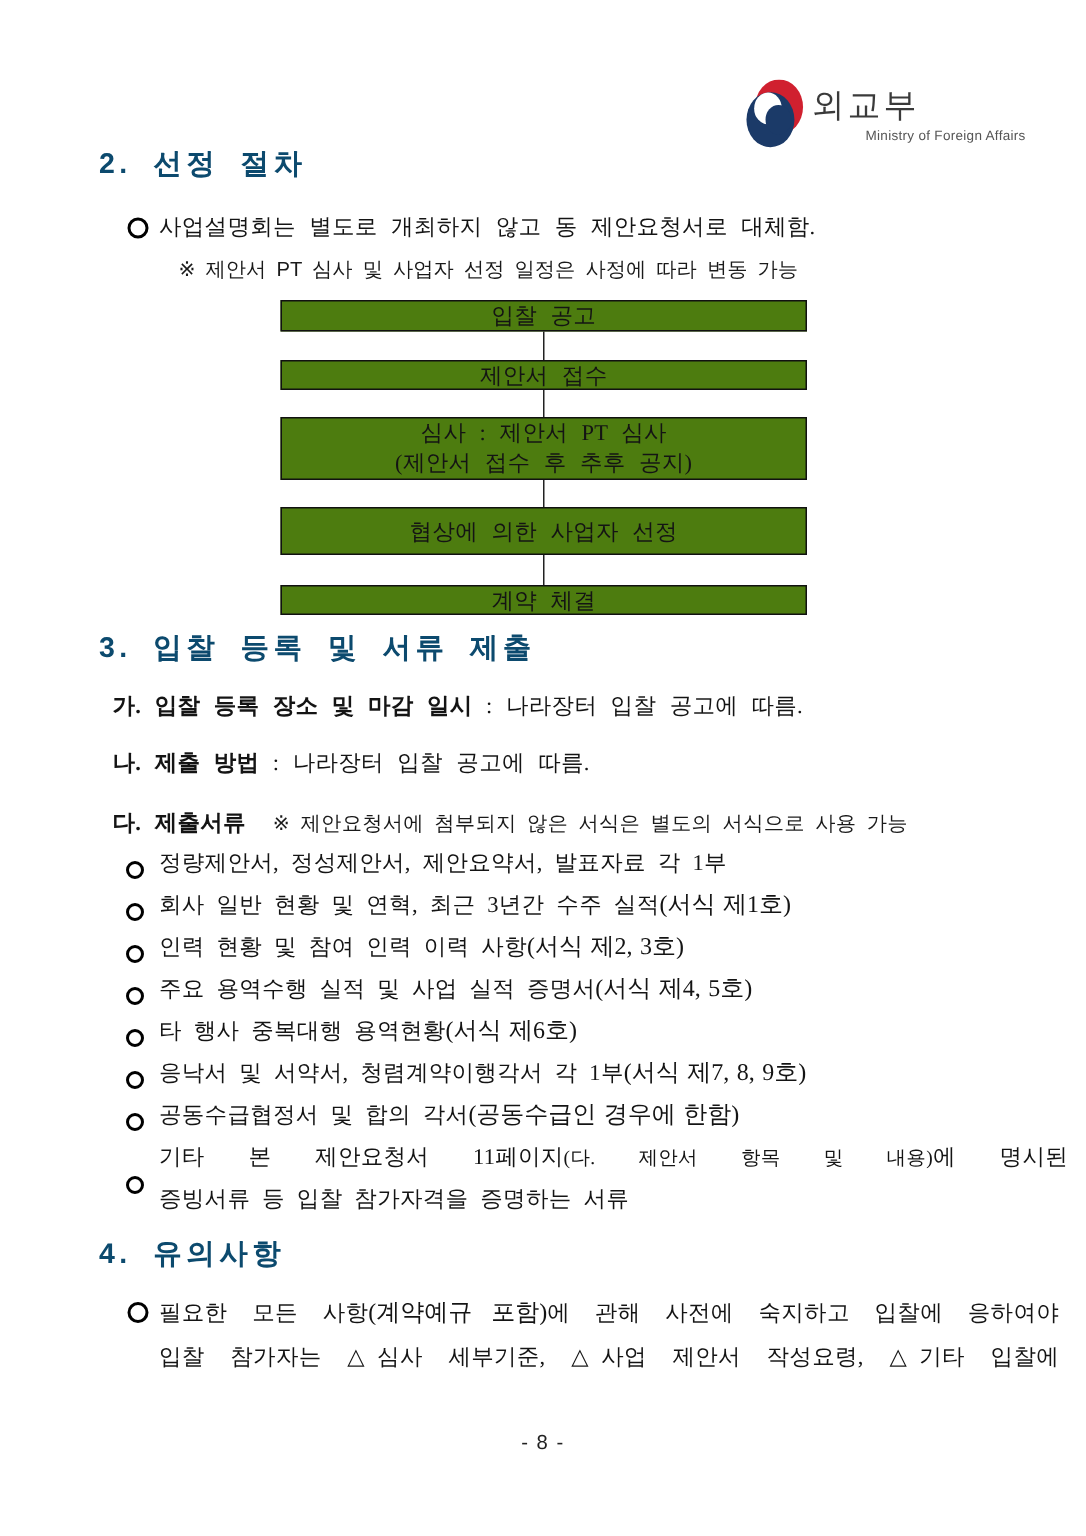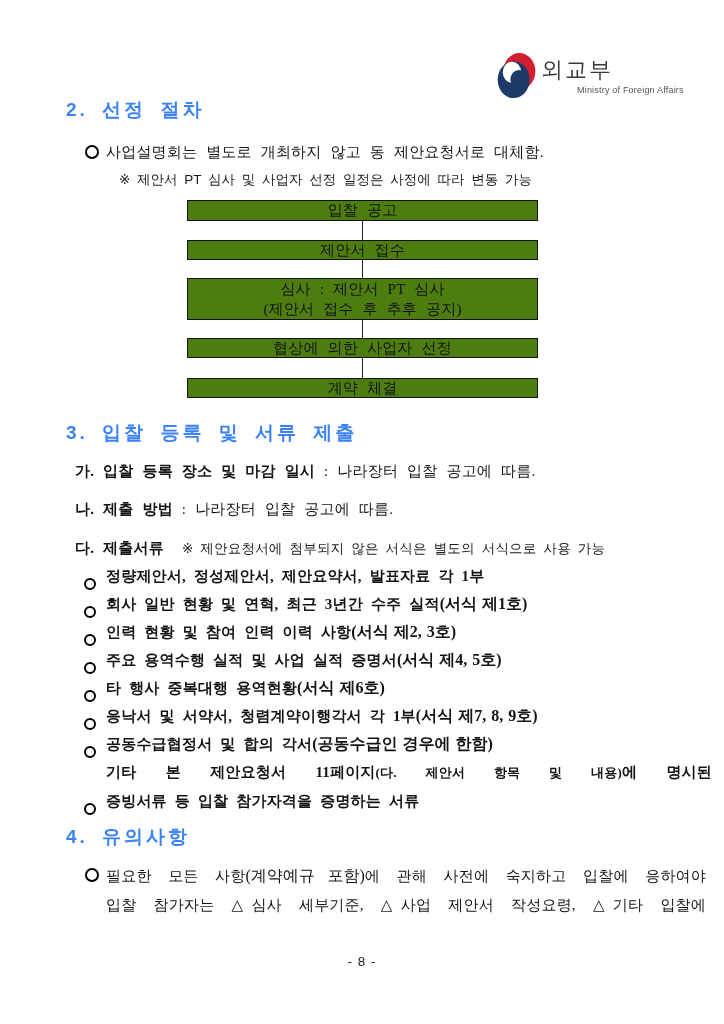--- a/index.html
+++ b/index.html
@@ -15,21 +15,21 @@
   
   .logo { position: absolute; left: 496px; top: 53px; display: flex; align-items: flex-start; }
   .logo svg { display: block; }
   .logo-text { margin-left: 4px; padding-top: 5px; font-family: "Liberation Sans", "DejaVu Sans", sans-serif; }
   .logo-kr { font-size: 22px; font-weight: 500; color: #3a3a3a; letter-spacing: 2px; line-height: 24px; }
   .logo-en { font-size: 9px; color: #555555; margin-top: 3px; letter-spacing: 0.2px; padding-left: 36px; }
   
   .sec-heading {
     position: absolute; left: 66px;
     font-family: "Liberation Sans", "DejaVu Sans", sans-serif;
-    font-weight: 700; font-size: 19px; color: #3b82f6;
+    font-weight: 700; font-size: 19px; color: #0c4a6e;
     letter-spacing: 3px; word-spacing: 6px; line-height: 24px;
   }
   .h2 { top: 98px; }
   .h3 { top: 421px; }
   .h4 { top: 825px; }
   
   .body-row { position: absolute; font-size: 15px; line-height: 21px; word-spacing: 5px; letter-spacing: 0.2px; }
   .flexrow { display: flex; }
   .ring {
     flex: none; display: inline-block; border-radius: 50%;
@@ -42,32 +42,32 @@
   .note-font { font-family: "Liberation Sans", "DejaVu Sans", sans-serif; font-size: 13.5px; word-spacing: 3px; color: #1a1a1a; }
   .note1 { position: absolute; left: 119px; top: 170px; line-height: 19px; }
   
   .flow { position: absolute; left: 187px; top: 200px; width: 351px; display: flex; flex-direction: column; align-items: center; }
   .flow-box {
     width: 351px; border: 1.4px solid #111; background: #4d7c0f;
     display: flex; flex-direction: column; align-items: center; justify-content: center;
     font-size: 15px; word-spacing: 5px; letter-spacing: 0.2px;
   }
   .fb-1 { height: 21px; } .fb-2 { height: 20px; } .fb-3 { height: 42px; line-height: 20.5px; }
-  .fb-4 { height: 20px; } .fb-5 { height: 20px; }
+  .fb-4 { height: 32px; } .fb-5 { height: 20px; }
   .flow-conn { width: 1.6px; background: #222; }
   .fc-1 { height: 19px; } .fc-2 { height: 18px; } .fc-3 { height: 18px; } .fc-4 { height: 20px; }
   
   .row-ga { left: 75px; top: 461px; }
   .row-na { left: 75px; top: 499px; }
   .row-da { left: 75px; top: 538px; white-space: nowrap; }
   .bold { font-weight: 700; }
   .da-note { margin-left: 18px; }
   
   .docs { position: absolute; left: 84px; top: 562px; width: 628px; }
-  .doc-row { display: flex; min-height: 28px; align-items: flex-end; font-size: 15px; line-height: 28px; word-spacing: 4px; letter-spacing: 0.2px; font-weight: bold; }
+  .doc-row { display: flex; min-height: 28px; align-items: center; font-size: 15px; line-height: 28px; word-spacing: 4px; letter-spacing: 0.2px; }
   .doc-row .ring-sm { margin-top: 8px; margin-right: 10px; }
   .small { font-size: 16px; letter-spacing: 0; word-spacing: 1px; }
   .doc-text { flex: 1; }
   .jline { text-align: justify; text-align-last: justify; }
   .paren-md { font-size: 13px; }
   
   .row-s4 { left: 85px; top: 862px; width: 627px; }
   .row-s4 .ring { margin-top: 6px; }
   .s4-text { margin-left: 7px; width: 600px; line-height: 28.5px; font-size: 15px; }
   

